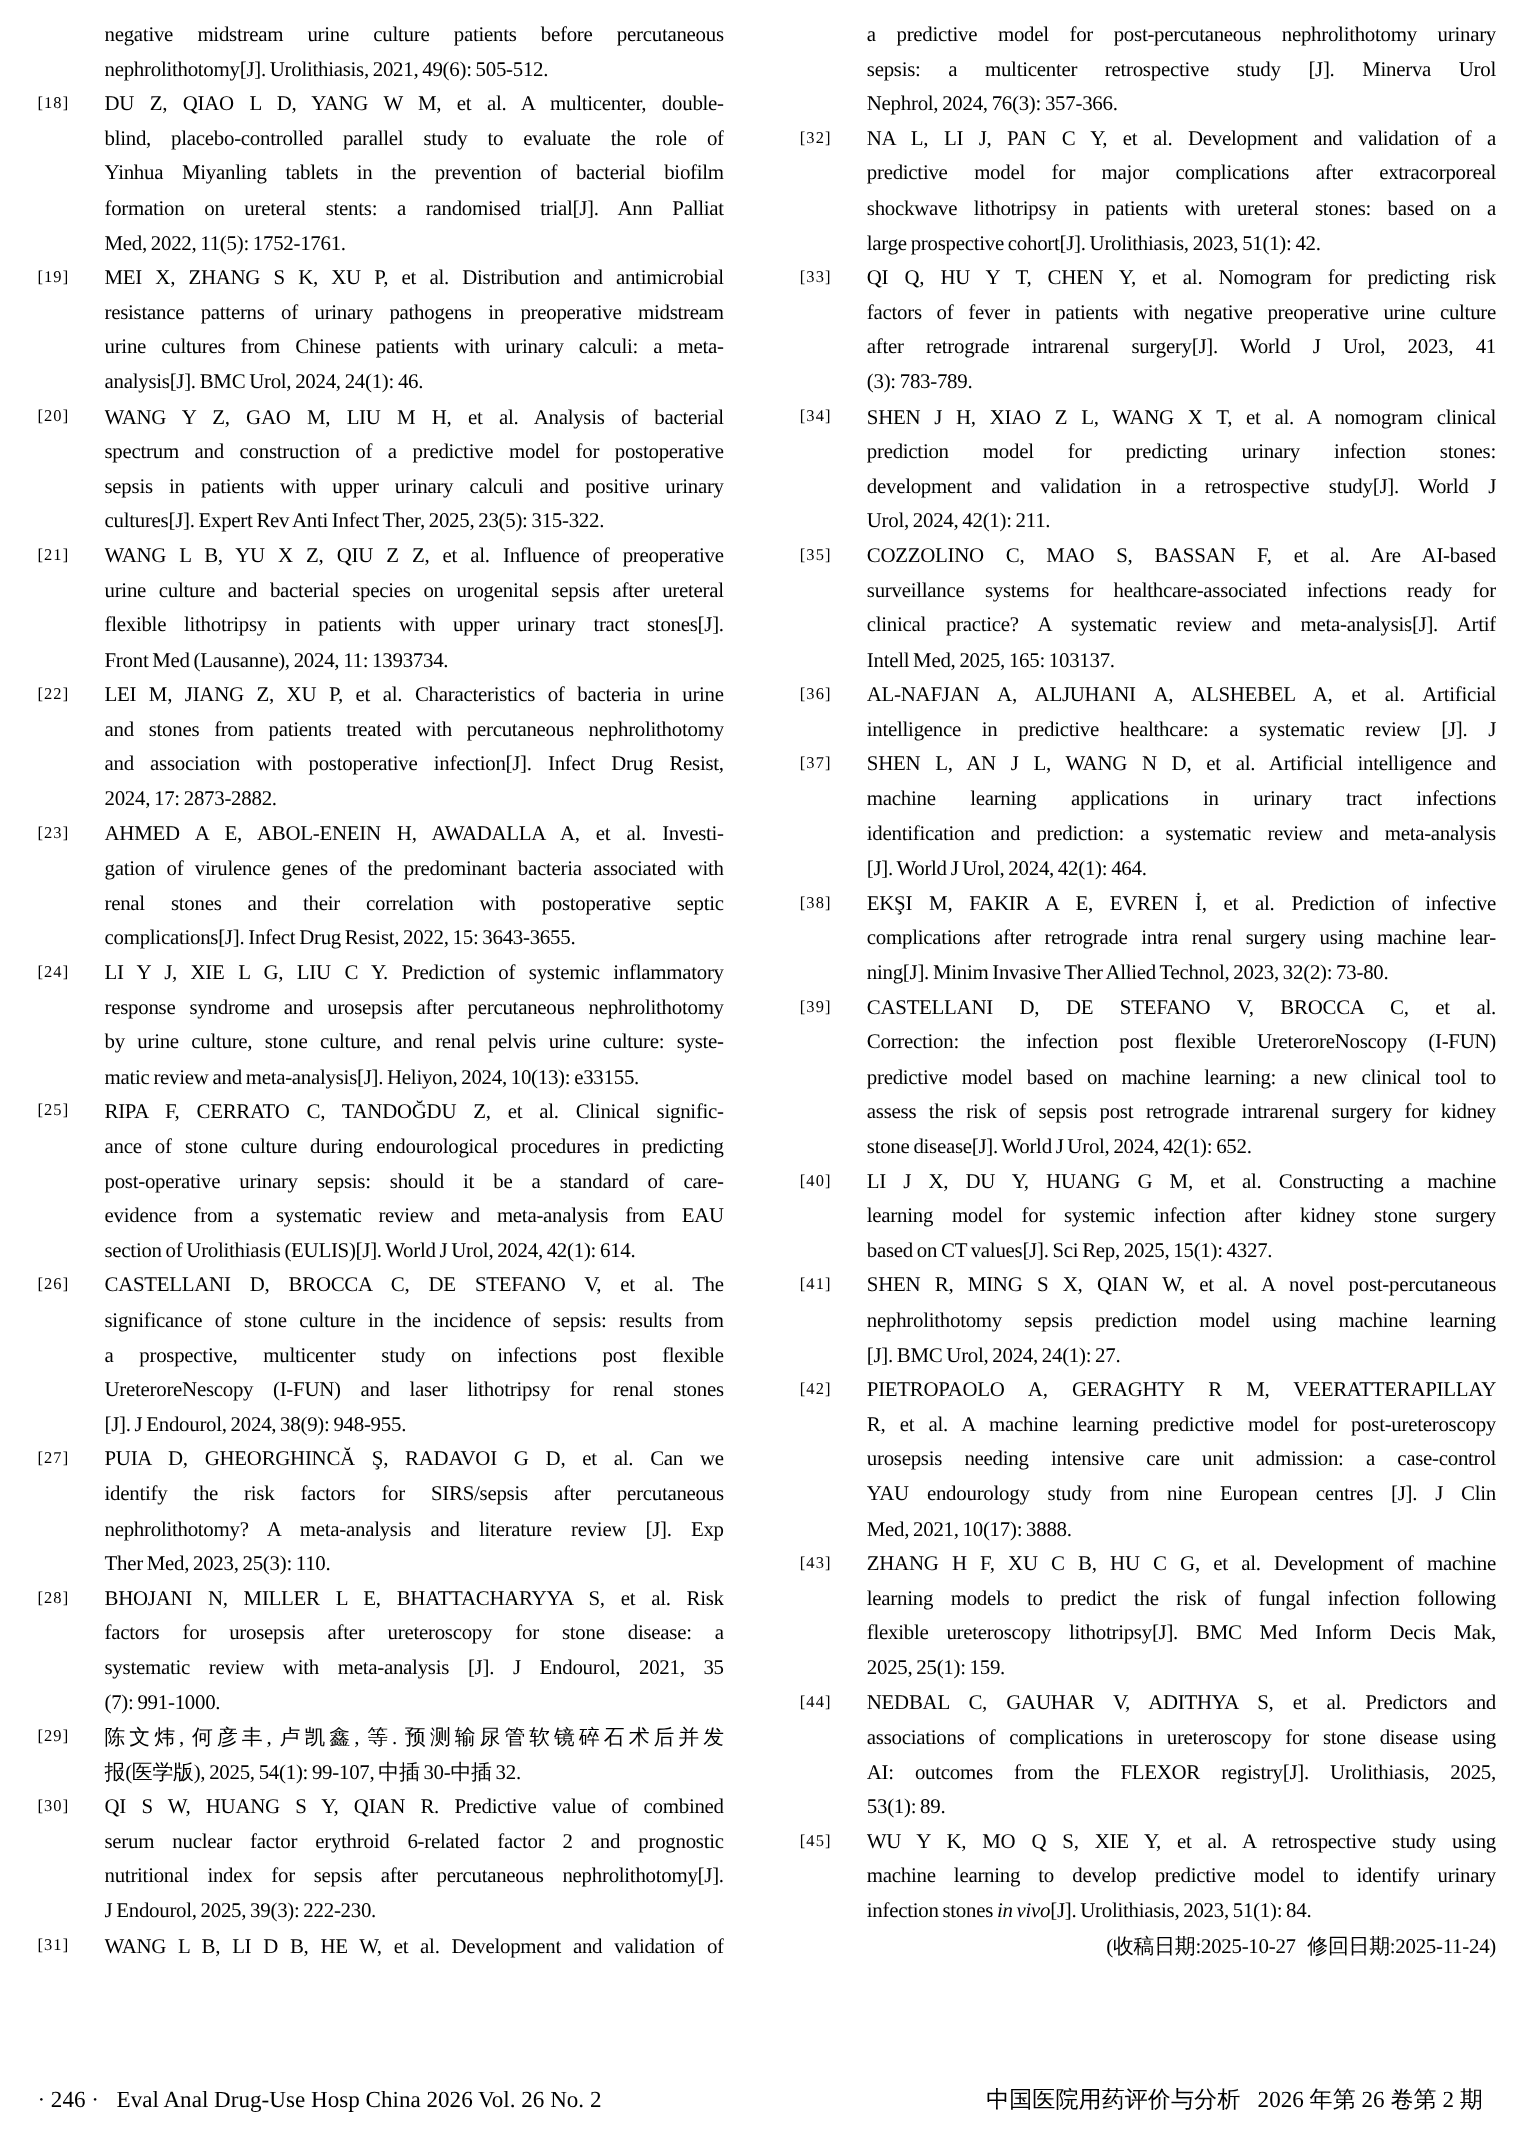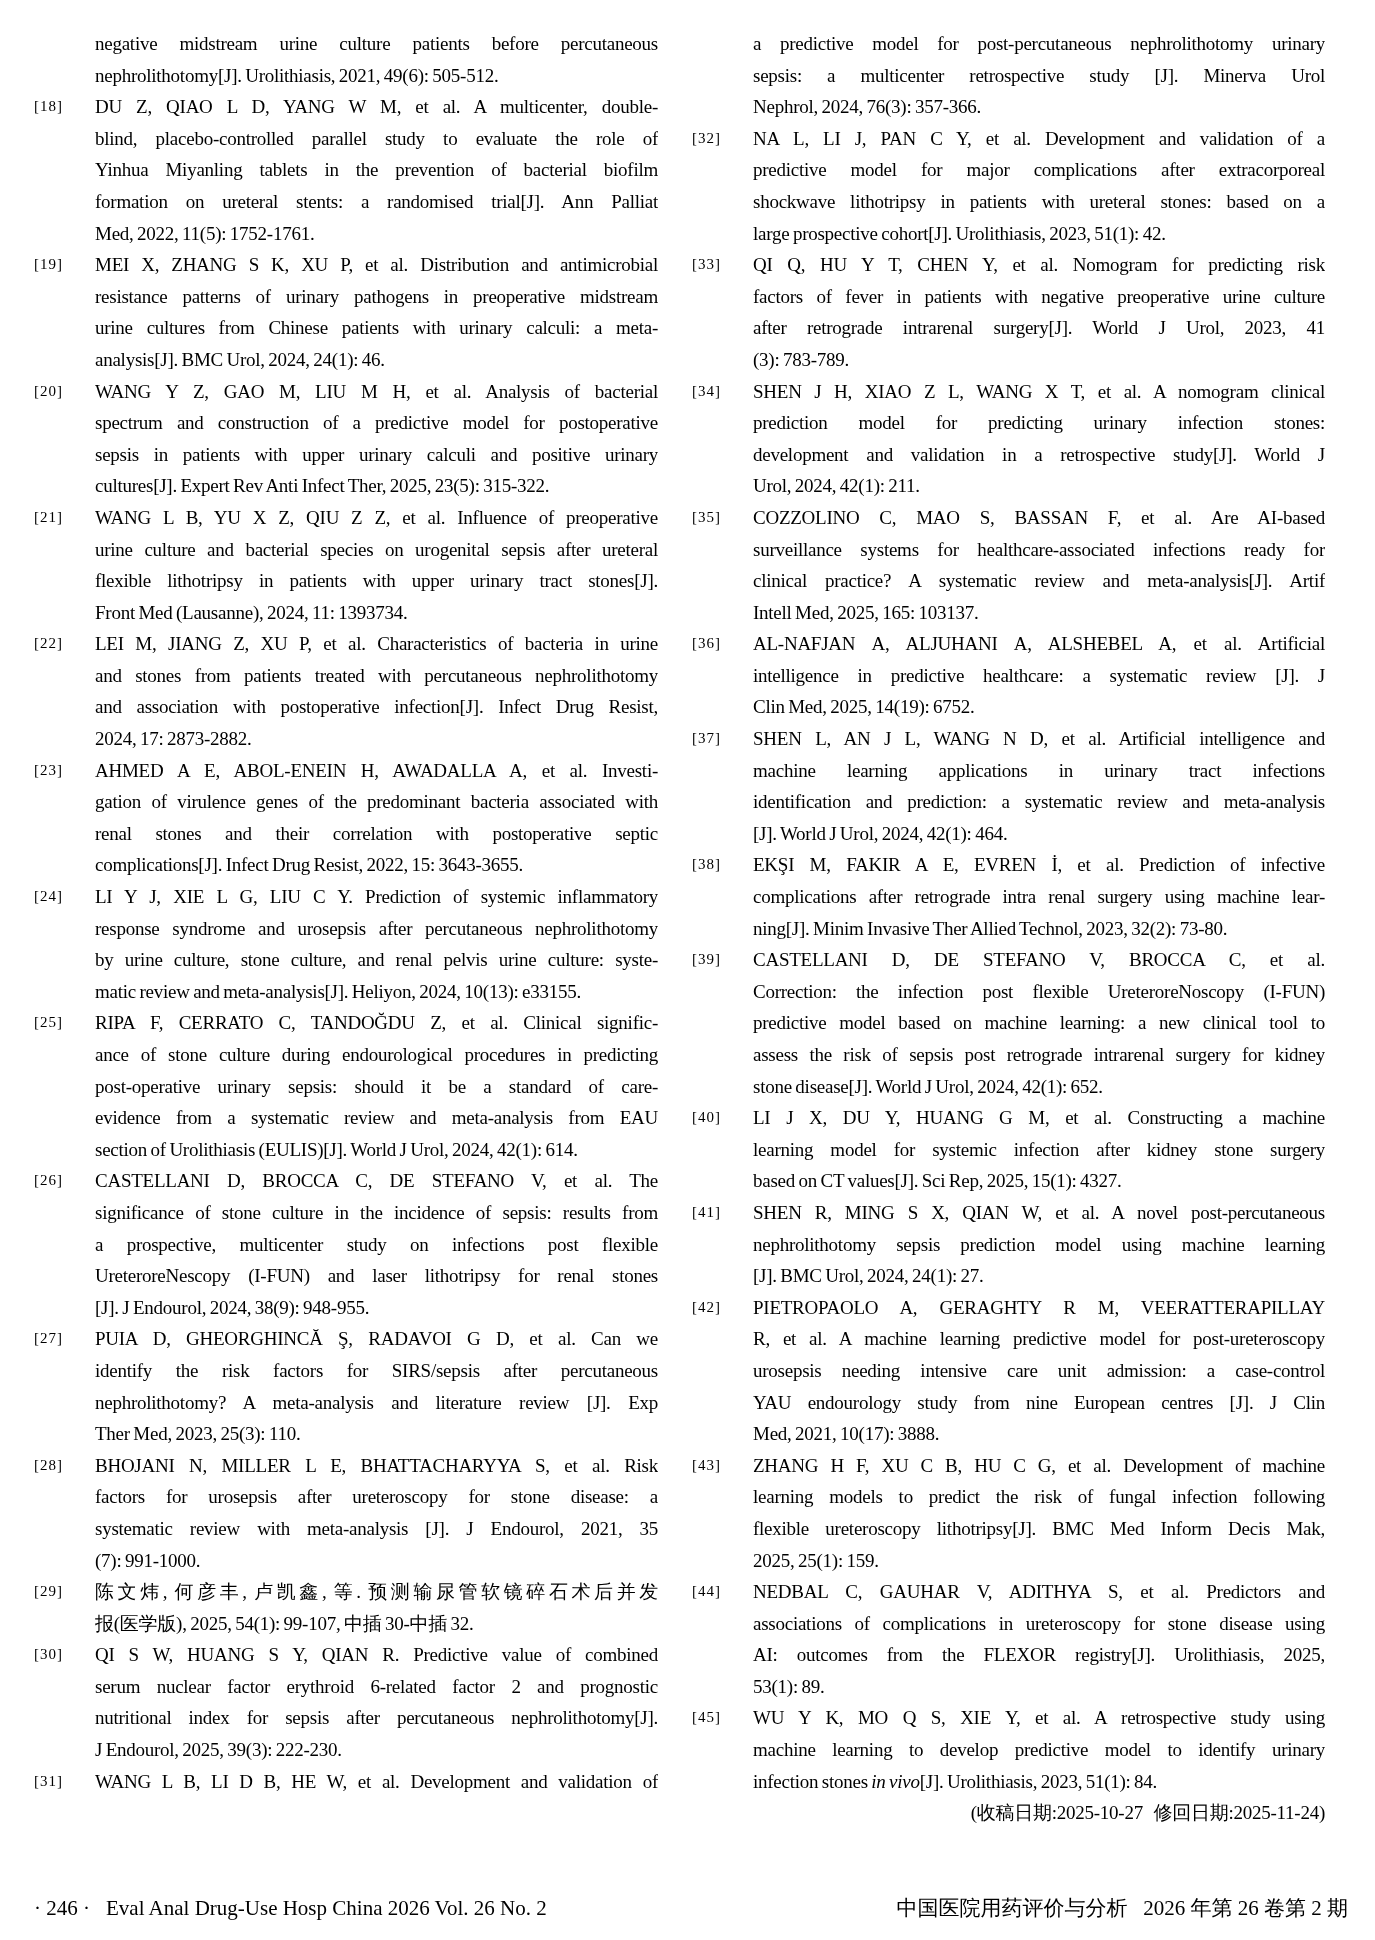--- a/index.html
+++ b/index.html
@@ -2,21 +2,21 @@
 <html><head>
 <meta charset="utf-8">
 <style>
   html,body { margin:0; padding:0; }
   body {
     width:1375px; height:1940px;
     background:#ffffff; color:#000000;
     font-family:"Liberation Serif","DejaVu Serif",serif;
     position:relative; overflow:hidden;
   }
-  .cols { position:absolute; top:28px; left:34px; display:flex; gap:34px; }
+  .cols { position:absolute; top:16px; left:34px; display:flex; gap:69px; }
   .col  { width:624px; }
   .col.right { width:633px; }
   .ref  { position:relative; padding-left:61px; }
   .ref.nonum { }
   .num {
     position:absolute; left:0; top:0;
     font-size:15px; line-height:31.6px; letter-spacing:1px;
   }
   .ln {
     font-size:19px; line-height:31.6px;
@@ -172,21 +172,20 @@
         <span class="num">[35]</span>
         <div class="ln">COZZOLINO C, MAO S, BASSAN F, et al. Are AI-based</div>
         <div class="ln">surveillance systems for healthcare-associated infections ready for</div>
         <div class="ln">clinical practice? A systematic review and meta-analysis[J]. Artif</div>
         <div class="ln end">Intell Med, 2025, 165: 103137.</div>
       </div>
       <div class="ref">
         <span class="num">[36]</span>
         <div class="ln">AL-NAFJAN A, ALJUHANI A, ALSHEBEL A, et al. Artificial</div>
         <div class="ln">intelligence in predictive healthcare: a systematic review [J]. J</div>
-        <div class="ln end">Clin Med, 2025, 14(19): 6752.</div>
       </div>
       <div class="ref">
         <span class="num">[37]</span>
         <div class="ln">SHEN L, AN J L, WANG N D, et al. Artificial intelligence and</div>
         <div class="ln">machine learning applications in urinary tract infections</div>
         <div class="ln">identification and prediction: a systematic review and meta-analysis</div>
         <div class="ln end">[J]. World J Urol, 2024, 42(1): 464.</div>
       </div>
       <div class="ref">
         <span class="num">[38]</span>

